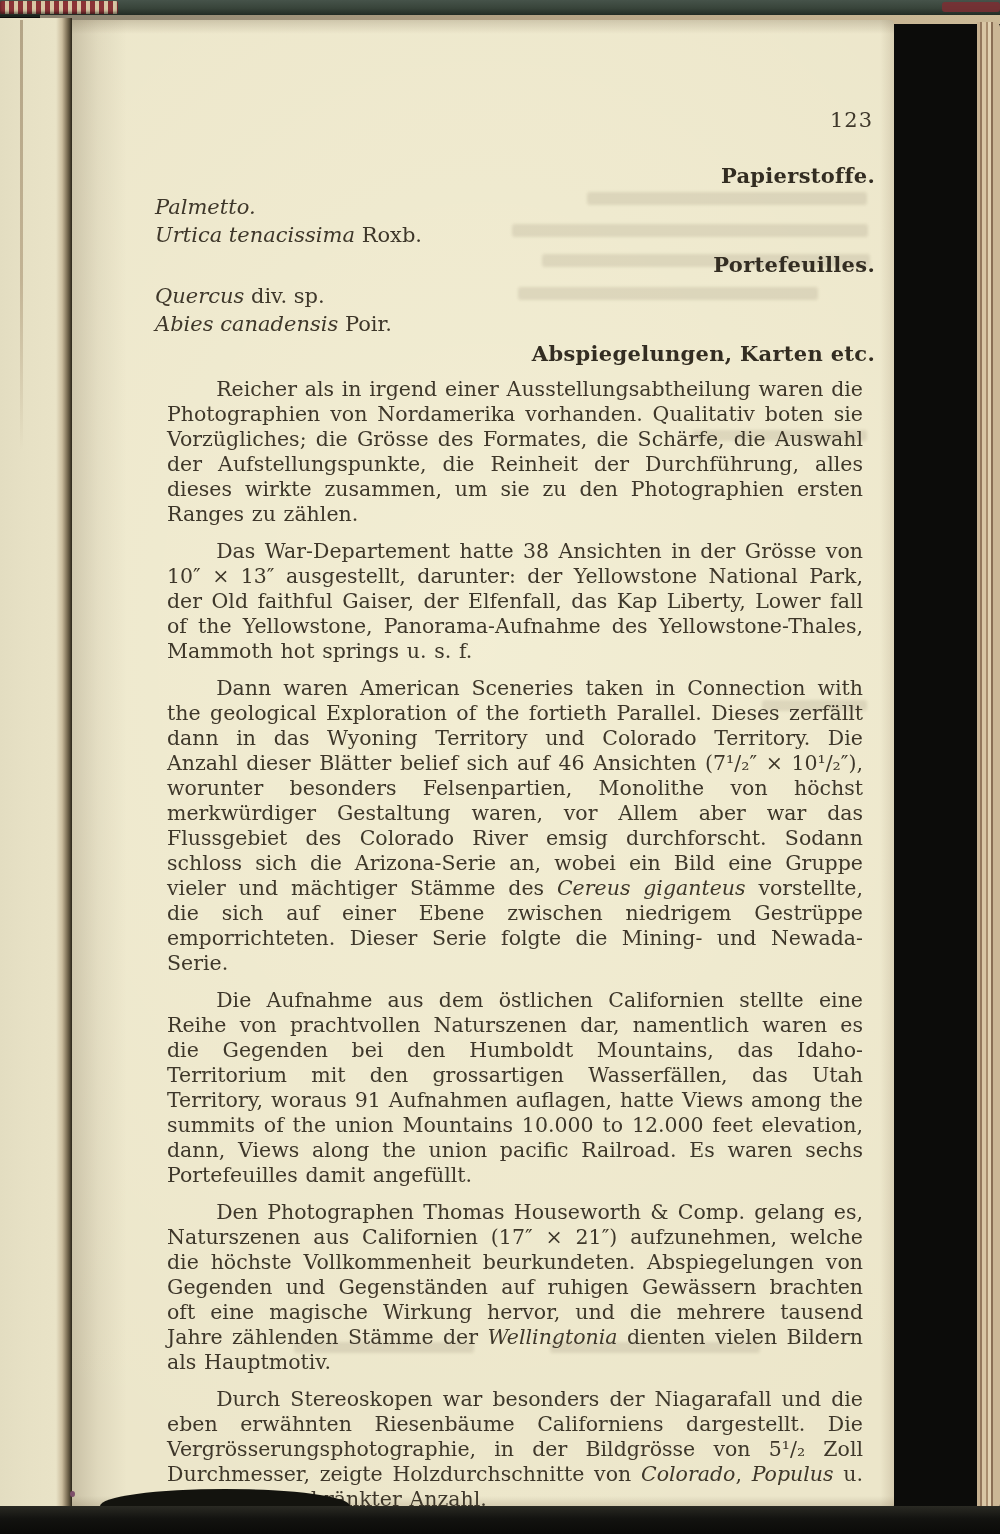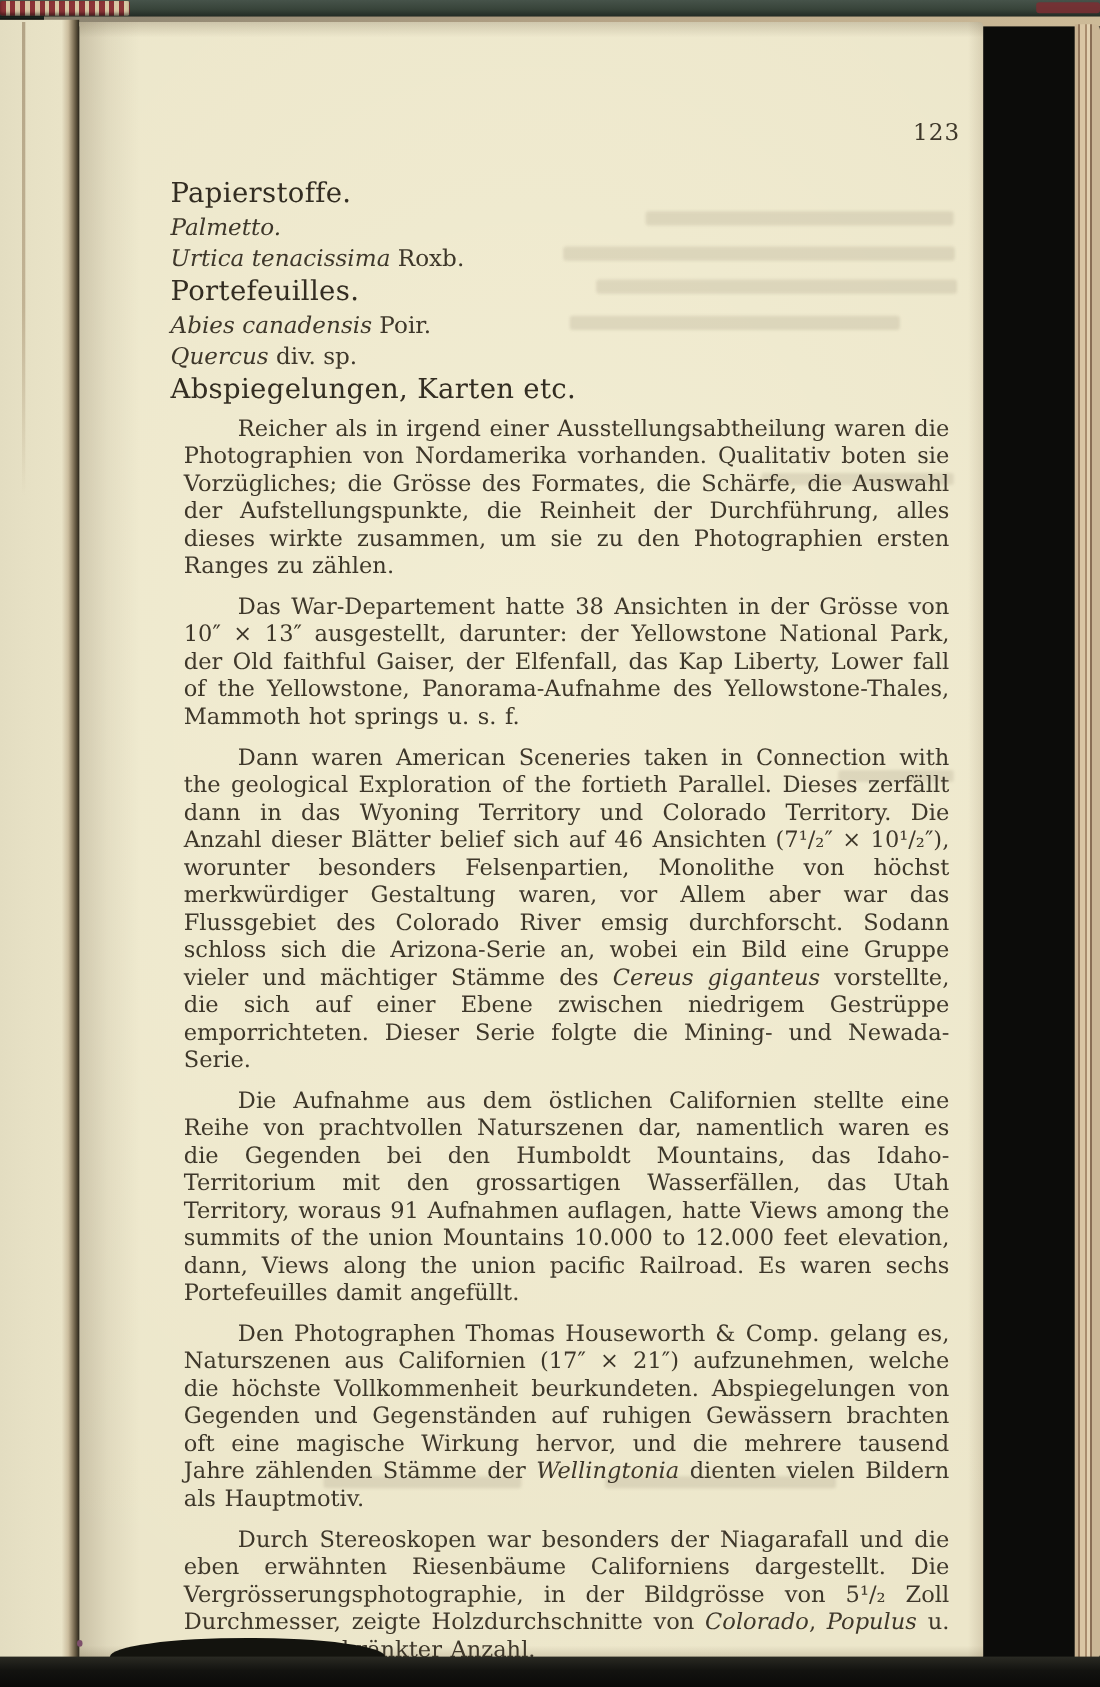--- a/index.html
+++ b/index.html
@@ -45,21 +45,21 @@
   
   .bottom-black{position:absolute;left:0;top:1506px;width:1000px;height:28px;
       background:linear-gradient(#2a2a23,#131310 45%,#0a0a08);}
   .bottom-hump{position:absolute;left:100px;top:1489px;width:250px;height:34px;
       background:#13130e;border-radius:100% 100% 0 0/100% 100% 0 0;}
 
   
   .column{position:absolute;left:83px;top:88px;width:720px;color:var(--ink,#3e372a);}
   .pagenum{text-align:right;font-size:21px;line-height:24px;margin:0 2px 32px 0;
       color:var(--ink,#3e372a);letter-spacing:1px;}
-  h2.heading{text-align:left;font-weight:normal;font-size:25px;line-height:23px;
+  h2.heading{text-align:right;font-weight:bold;font-size:21px;line-height:23px;
       margin:4px 0 6px;color:var(--heading,#332d22);letter-spacing:.3px;}
   p.plain{margin:0;font-size:21px;line-height:28px;}
   p.para{margin:12px;text-align:justify;font-size:20.5px;line-height:25px;
       text-indent:2.4em;word-spacing:.06em;}
   p.para:first-of-type{margin-top:12px;}
   .signature{margin-top:2px;padding-left:563px;font-size:17px;letter-spacing:2px;
       color:var(--ink,#3e372a);}
   i{font-style:italic;}
 
   
@@ -97,22 +97,22 @@
     <div class="ghost g7" style="left:222px;top:1322px;"></div>
     <div class="ghost g8" style="left:478px;top:1322px;"></div>
 
     <div class="column">
       <div class="pagenum">123</div>
       <div id="content">
           <h2 class="heading">Papierstoffe.</h2>
           <p class="plain"><i>Palmetto.</i></p>
           <p class="plain"><i>Urtica tenacissima</i><span> Roxb.</span></p>
           <h2 class="heading">Portefeuilles.</h2>
+          <p class="plain"><i>Quercus</i><span> div. sp.</span></p>
           <p class="plain"><i>Abies canadensis</i><span> Poir.</span></p>
-          <p class="plain"><i>Quercus</i><span> div. sp.</span></p>
           <h2 class="heading">Abspiegelungen, Karten etc.</h2>
           <p class="para"><span>Reicher als in irgend einer Ausstellungsabtheilung waren die Photographien von Nordamerika vorhanden. Qualitativ boten sie Vorzügliches; die Grösse des Formates, die Schärfe, die Auswahl der Aufstellungspunkte, die Reinheit der Durchführung, alles dieses wirkte zusammen, um sie zu den Photographien ersten Ranges zu zählen.</span></p>
           <p class="para"><span>Das War-Departement hatte 38 Ansichten in der Grösse von 10″ × 13″ ausgestellt, darunter: der Yellowstone National Park, der Old faithful Gaiser, der Elfenfall, das Kap Liberty, Lower fall of the Yellowstone, Panorama-Aufnahme des Yellowstone-Thales, Mammoth hot springs u. s. f.</span></p>
           <p class="para"><span>Dann waren American Sceneries taken in Connection with the geological Exploration of the fortieth Parallel. Dieses zerfällt dann in das Wyoning Territory und Colorado Territory. Die Anzahl dieser Blätter belief sich auf 46 Ansichten (7¹/₂″ × 10¹/₂″), worunter besonders Felsenpartien, Monolithe von höchst merkwürdiger Gestaltung waren, vor Allem aber war das Flussgebiet des Colorado River emsig durchforscht. Sodann schloss sich die Arizona-Serie an, wobei ein Bild eine Gruppe vieler und mächtiger Stämme des </span><i>Cereus giganteus</i><span> vorstellte, die sich auf einer Ebene zwischen niedrigem Gestrüppe emporrichteten. Dieser Serie folgte die Mining- und Newada-Serie.</span></p>
           <p class="para"><span>Die Aufnahme aus dem östlichen Californien stellte eine Reihe von prachtvollen Naturszenen dar, namentlich waren es die Gegenden bei den Humboldt Mountains, das Idaho-Territorium mit den grossartigen Wasserfällen, das Utah Territory, woraus 91 Aufnahmen auflagen, hatte Views among the summits of the union Mountains 10.000 to 12.000 feet elevation, dann, Views along the union pacific Railroad. Es waren sechs Portefeuilles damit angefüllt.</span></p>
           <p class="para"><span>Den Photographen Thomas Houseworth &amp; Comp. gelang es, Naturszenen aus Californien (17″ × 21″) aufzunehmen, welche die höchste Vollkommenheit beurkundeten. Abspiegelungen von Gegenden und Gegenständen auf ruhigen Gewässern brachten oft eine magische Wirkung hervor, und die mehrere tausend Jahre zählenden Stämme der </span><i>Wellingtonia</i><span> dienten vielen Bildern als Hauptmotiv.</span></p>
           <p class="para"><span>Durch Stereoskopen war besonders der Niagarafall und die eben erwähnten Riesenbäume Californiens dargestellt. Die Vergrösserungsphotographie, in der Bildgrösse von 5¹/₂ Zoll Durchmesser, zeigte Holzdurchschnitte von </span><i>Colorado</i><span>, </span><i>Populus</i><span> u. dergl. in beschränkter Anzahl.</span></p>
         </div>
       <div class="signature">16 *</div>
     </div>

